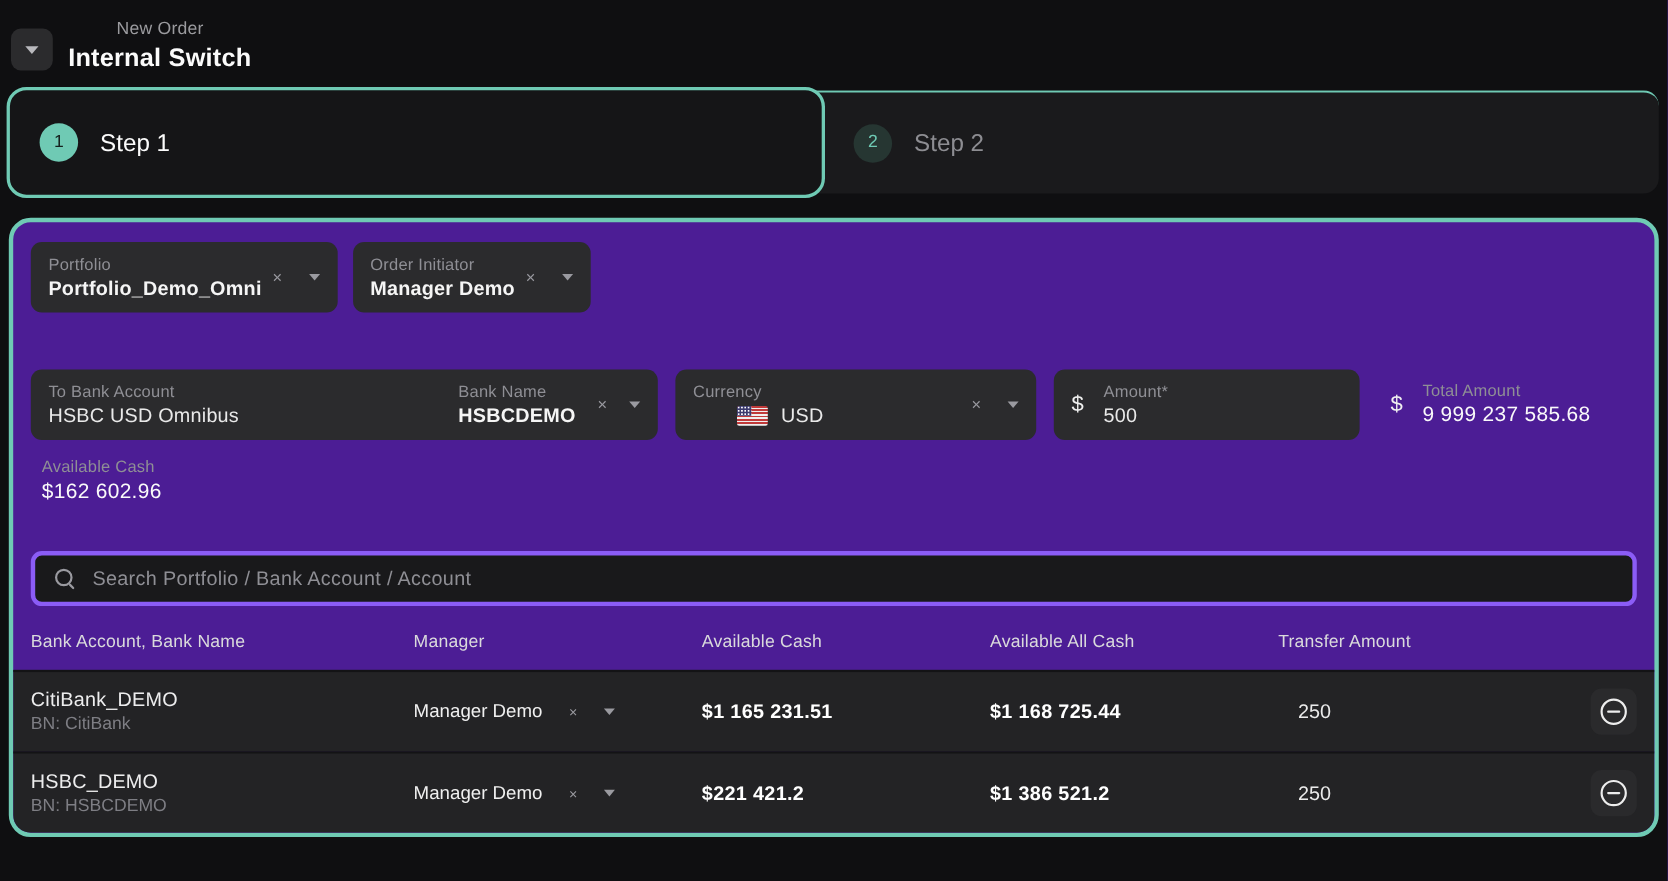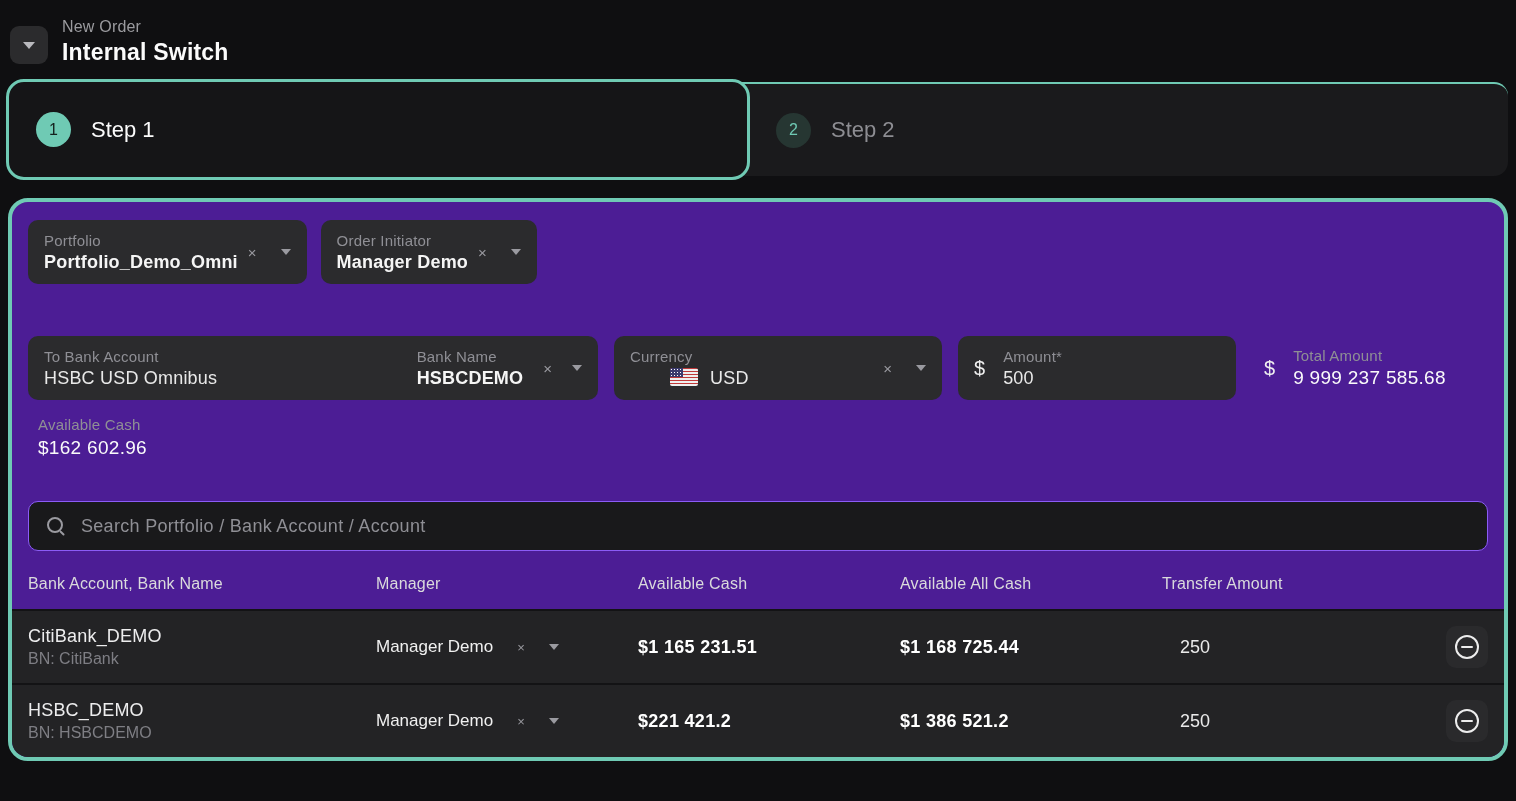--- a/index.html
+++ b/index.html
@@ -13,21 +13,21 @@
   
   .app-header { display:flex; align-items:flex-start; padding:18px 0 0 10px; height:78px; }
   .collapse-btn {
     width:38px; height:38px; margin-top:8px;
     background:#2b2b2d; border:none; border-radius:9px;
     display:flex; align-items:center; justify-content:center; cursor:pointer;
   }
   .tri-down { width:0; height:0; border-left:6px solid transparent; border-right:6px solid transparent; border-top:7px solid #b9b9bd; }
   .tri-down.sm { border-left-width:5px; border-right-width:5px; border-top-width:6px; border-top-color:#9a9aa0; }
   .header-text { margin-left:14px; }
-  .breadcrumb { font-size:16px; color:#9b9b9f; letter-spacing:.2px; }
+  .breadcrumb { font-size:16px; color:#9b9b9f; letter-spacing:.2px;margin-left:44px; }
   .page-title { font-size:23px; font-weight:bold; color:#fbfbfb; margin-top:3px; letter-spacing:.2px; }
 
   
   .steps {
     margin:4px 8px 22px; height:94px;
     background:#1a1a1c; border-radius:14px;
     border-top:2px solid #6fcab4;
     display:flex; position:relative;
   }
   .step-tab {
@@ -65,21 +65,21 @@
   .f-value { font-size:18px; font-weight:bold; color:#f5f5f5; letter-spacing:.2px; }
   .f-value.regular { font-weight:normal; color:#e9e9e9; }
   .controls { display:flex; align-items:center; gap:24px; padding-left:10px; }
   .clear-x { font-size:15px; color:#9a9aa0; cursor:pointer; line-height:1; }
 
   .row2 { display:flex; gap:16px; margin-top:52px; align-items:flex-start; }
   .combo { width:570px; }
   .combo .left { flex:1; }
   .combo .right { display:flex; align-items:center; gap:20px; }
   .currency-field { width:328px; }
-  .cur-value { display:flex; gap:12px;padding-left:40px; }
+  .cur-value { display:flex; align-items:center; gap:12px;padding-left:40px; }
   .flag {
     width:28px; height:18px; position:relative; flex:0 0 auto;
     background:repeating-linear-gradient(180deg,#c03a3a 0 1.5px,#efefef 1.5px 3px);
     border-radius:2px; overflow:hidden;
   }
   .flag::before {
     content:''; position:absolute; left:0; top:0; width:13px; height:9px;
     background-color:#3c3b6e;
     background-image:radial-gradient(circle,#fff .7px,transparent 1px);
     background-size:3px 3px;
@@ -88,21 +88,21 @@
   .dollar { font-size:20px; color:#f0f0f0; margin-right:18px; }
   .total-block { flex:1; display:flex; align-items:center; padding:9px 0 9px 12px; height:64px; }
   .total-value { font-size:19px; color:#fafafa; letter-spacing:.3px; }
 
   .avail-cash { margin:16px 0 0 10px; }
   .avail-value { font-size:19px; color:#fafafa; margin-top:4px; letter-spacing:.3px; }
 
   
   .search-bar {
     margin:42px 16px 0; height:50px;
-    border:1px solid #8b5cf6; border-radius:10px; background:#19191b;
+    border:4px solid #8b5cf6; border-radius:10px; background:#19191b;
     display:flex; align-items:center; padding:0 17px; gap:15px;
   }
   .search-icon { width:20px; height:20px; position:relative; flex:0 0 auto; }
   .search-icon::before {
     content:''; position:absolute; left:1px; top:1px; width:12px; height:12px;
     border:2px solid #9a9aa0; border-radius:50%;
   }
   .search-icon::after {
     content:''; position:absolute; left:14px; top:14px; width:6px; height:2px;
     background:#9a9aa0; transform:rotate(45deg); transform-origin:left center; border-radius:1px;

